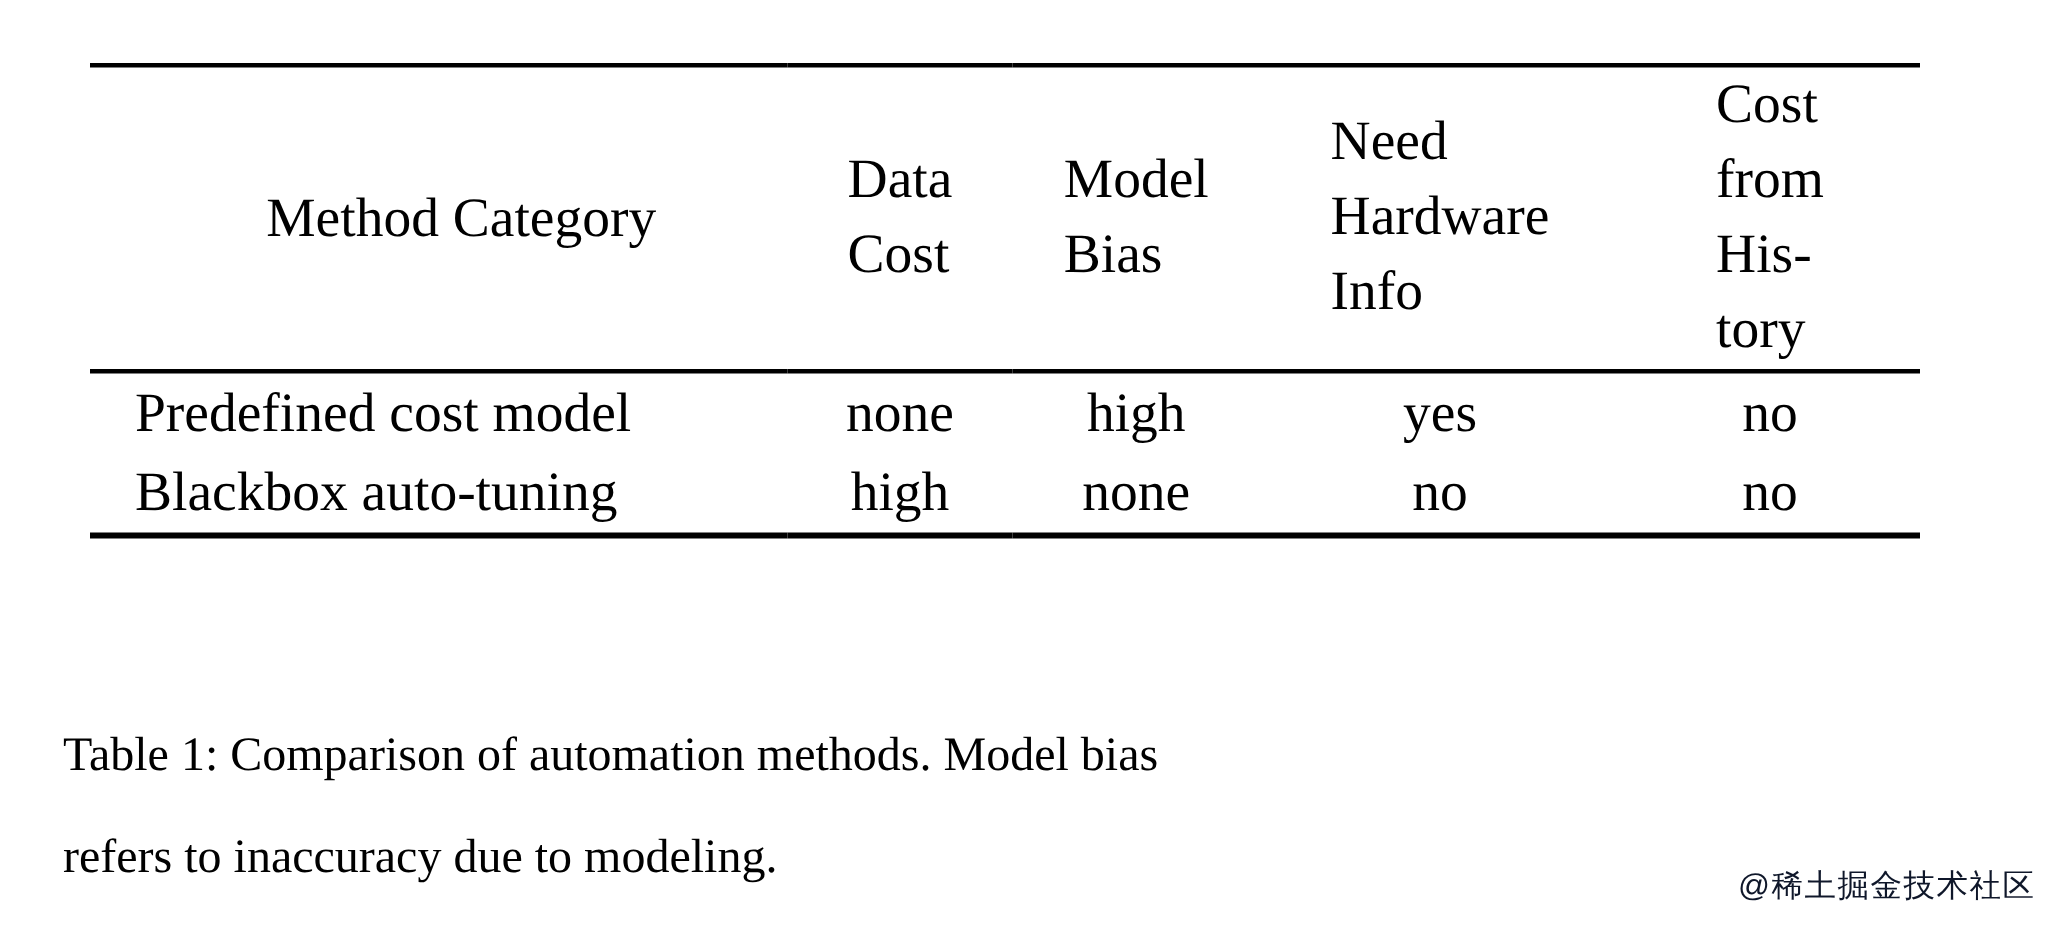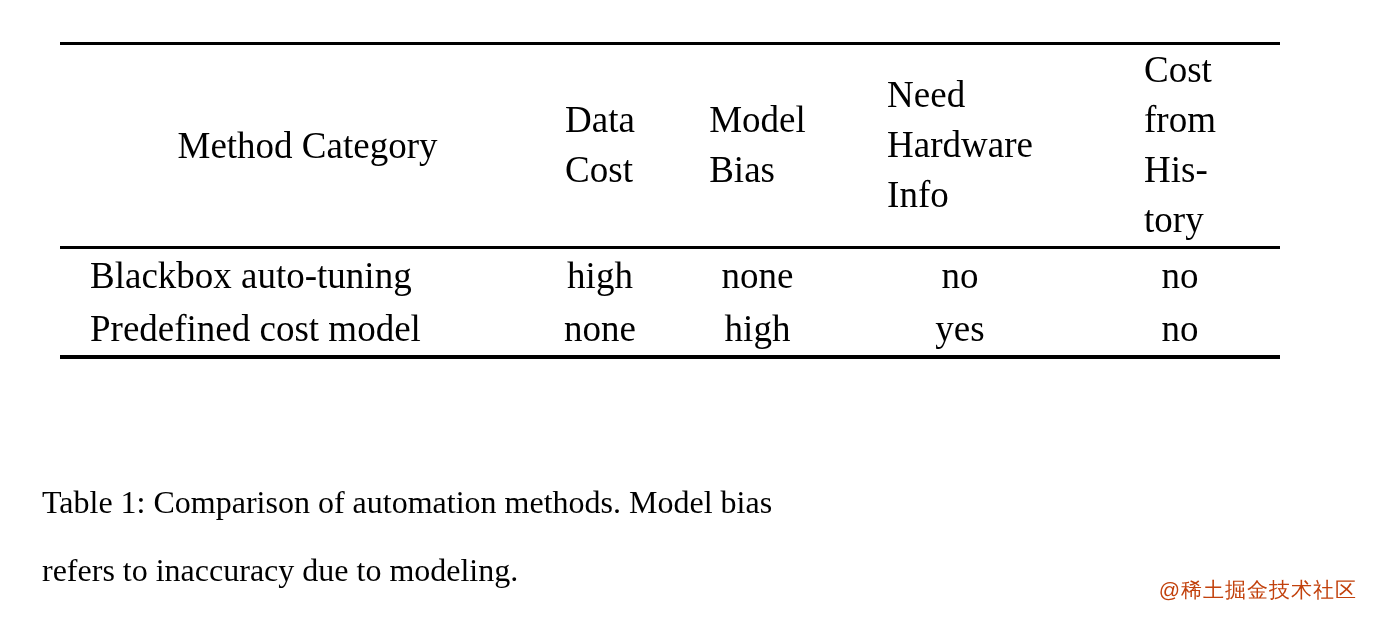--- a/index.html
+++ b/index.html
@@ -88,21 +88,21 @@
     line-height: 68px;
     white-space: pre-line;
   }
 
   .watermark {
     position: absolute;
     right: 17px;
     bottom: 14px;
     font-family: "Liberation Sans", sans-serif;
     font-size: 21px;
-    color: #c2410c;
+    color: #0f172a;
     letter-spacing: 1px;
   }
 </style>
 </head>
 <body>
 
 <div class="table-wrap">
   <table class="cmp-table">
     <colgroup>
       <col class="c1">
@@ -122,31 +122,31 @@
 Hardware
 Info</span></th>
         <th class="mid"><span class="hdr-lines">Cost
 from
 His-
 tory</span></th>
       </tr>
     </thead>
     <tbody>
       <tr>
+        <td class="left">Predefined cost model</td>
+        <td>none</td>
+        <td>high</td>
+        <td>yes</td>
+        <td>no</td>
+      </tr>
+      <tr>
         <td class="left">Blackbox auto-tuning</td>
         <td>high</td>
         <td>none</td>
         <td>no</td>
-        <td>no</td>
-      </tr>
-      <tr>
-        <td class="left">Predefined cost model</td>
-        <td>none</td>
-        <td>high</td>
-        <td>yes</td>
         <td>no</td>
       </tr>
     </tbody>
   </table>
 </div>
 
 <div class="caption">Table 1: Comparison of automation methods. Model bias
 refers to inaccuracy due to modeling.</div>
 
 <div class="watermark">@稀土掘金技术社区</div>

